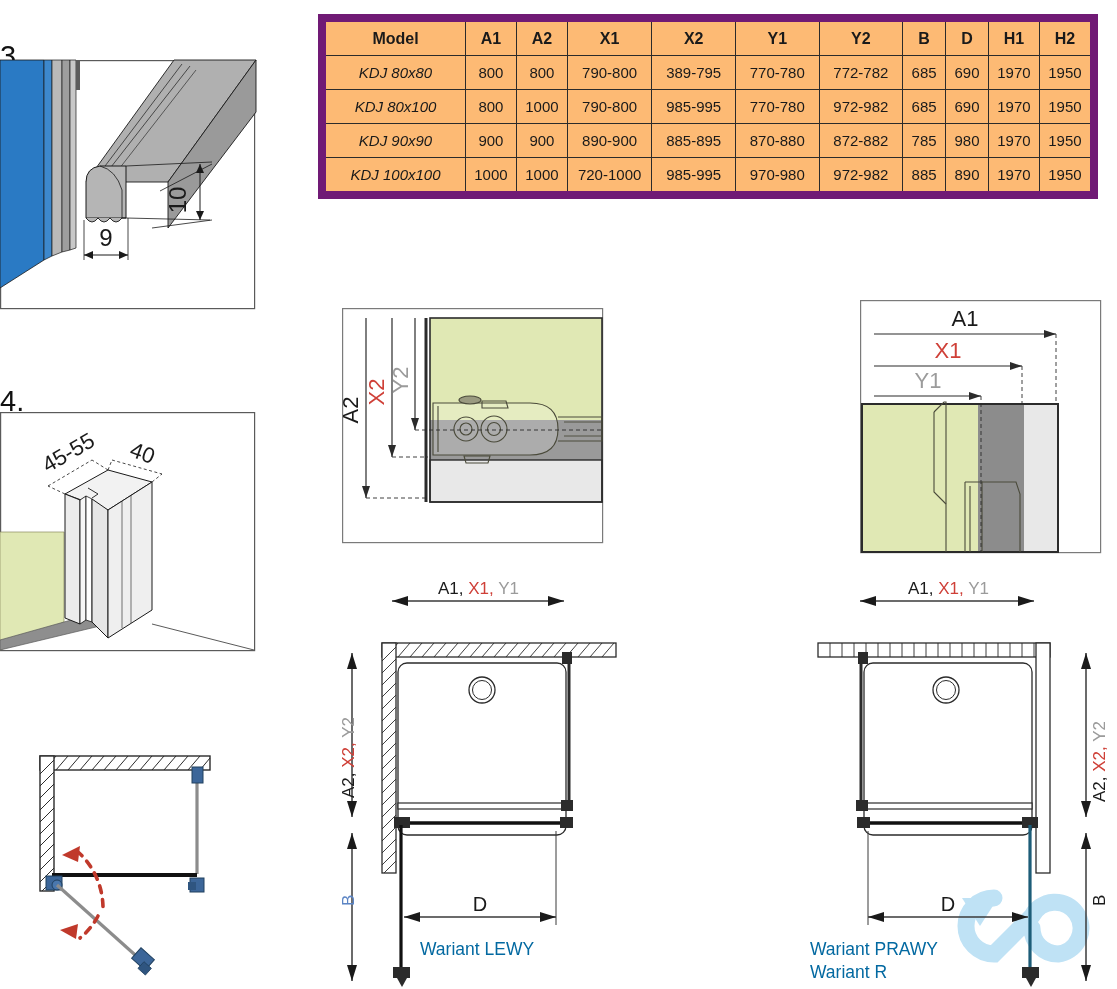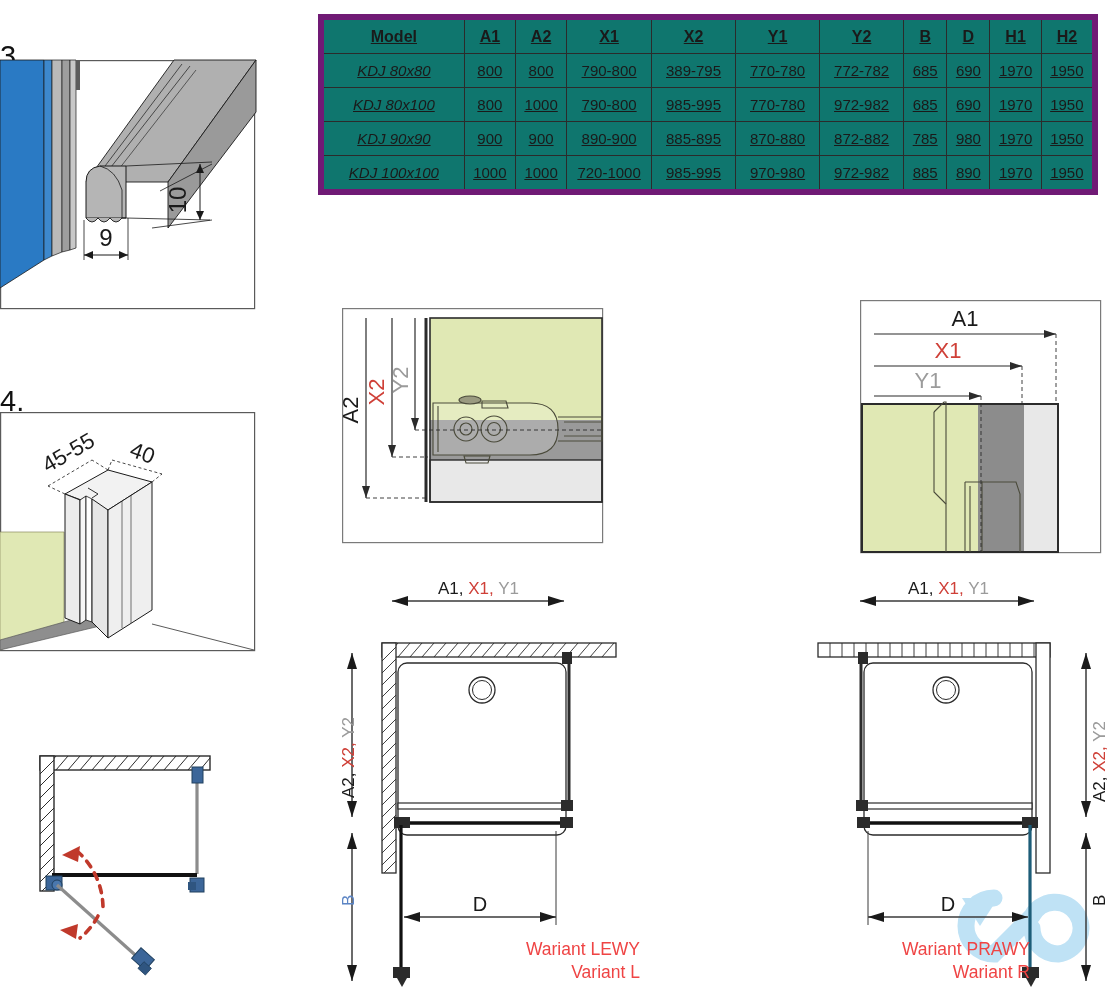--- a/index.html
+++ b/index.html
@@ -7,23 +7,22 @@
     width:1117px;height:989px;position:relative;overflow:hidden;
     font-family:"Liberation Sans","DejaVu Sans",sans-serif;
     color:#1a1a1a;
   }
   .abs{position:absolute;}
 
   
   #spec-table-wrap{left:318px;top:14px;width:780px;}
   table.spec{
     border-collapse:collapse;
-    background:#0f766e;
-    border:6px solid #701a75;
-    text-decoration:underline;
+    background:#fdba74;
+    border:8px solid #701a75;
   }
   table.spec td,table.spec th{
     border:1.5px solid #2b2b2b;
     text-align:center;
     font-size:15px;
     padding:0;
     height:33px;
     color:#1a1a1a;
     font-weight:normal;
     white-space:nowrap;
@@ -43,21 +42,21 @@
   
   svg{display:block;overflow:visible;}
 
   .lbl{font-family:"Liberation Sans","DejaVu Sans",sans-serif;fill:#1a1a1a;}
   .lbl-red{fill:#cf4038;}
   .lbl-gray{fill:#9b9b9b;}
 
   
   #watermark{left:940px;top:868px;width:180px;height:125px;pointer-events:none;}
 
-  .capt{font-size:17.5px;color:#ef4444;text-align:right;line-height:1.32;}
+  .capt{font-size:17.5px;color:#0369a1;text-align:left;line-height:1.32;}
 </style>
 </head>
 <body>
 
 <div class="abs" id="spec-table-wrap">
   <table class="spec">
     <thead>
       <tr>
         <th class="c-model">Model</th>
         <th class="c-a1">A1</th>
@@ -503,21 +502,20 @@
     <span class="t-gray">Y2</span>
   </div>
 </div>
 
 <div class="abs" style="left:322px;top:880px;width:20px;height:40px;">
   <div class="t-blue" style="transform:rotate(-90deg);transform-origin:left top;position:absolute;left:17px;top:26px;white-space:nowrap;font-size:17px;">B</div>
 </div>
 
 <div class="abs capt" style="left:420px;top:938px;width:220px;">
   <div>Wariant LEWY</div>
-  <div>Variant L</div>
 </div>
 
 <svg class="abs" id="watermark" viewBox="0 0 180 125">
   <g fill="none" stroke="#bfe2f5" stroke-width="17" stroke-linecap="round">
     <path d="M54,30 A26,26 0 1 0 54,86 L92,48 A26,26 0 1 1 118,86 A26,26 0 0 1 92,60"></path>
   </g>
   <path d="M22,30 L58,30 L40,58 Z" fill="#bfe2f5"></path>
 </svg>
 
 <div class="abs" style="left:908px;top:579px;font-size:17px;white-space:nowrap;">

